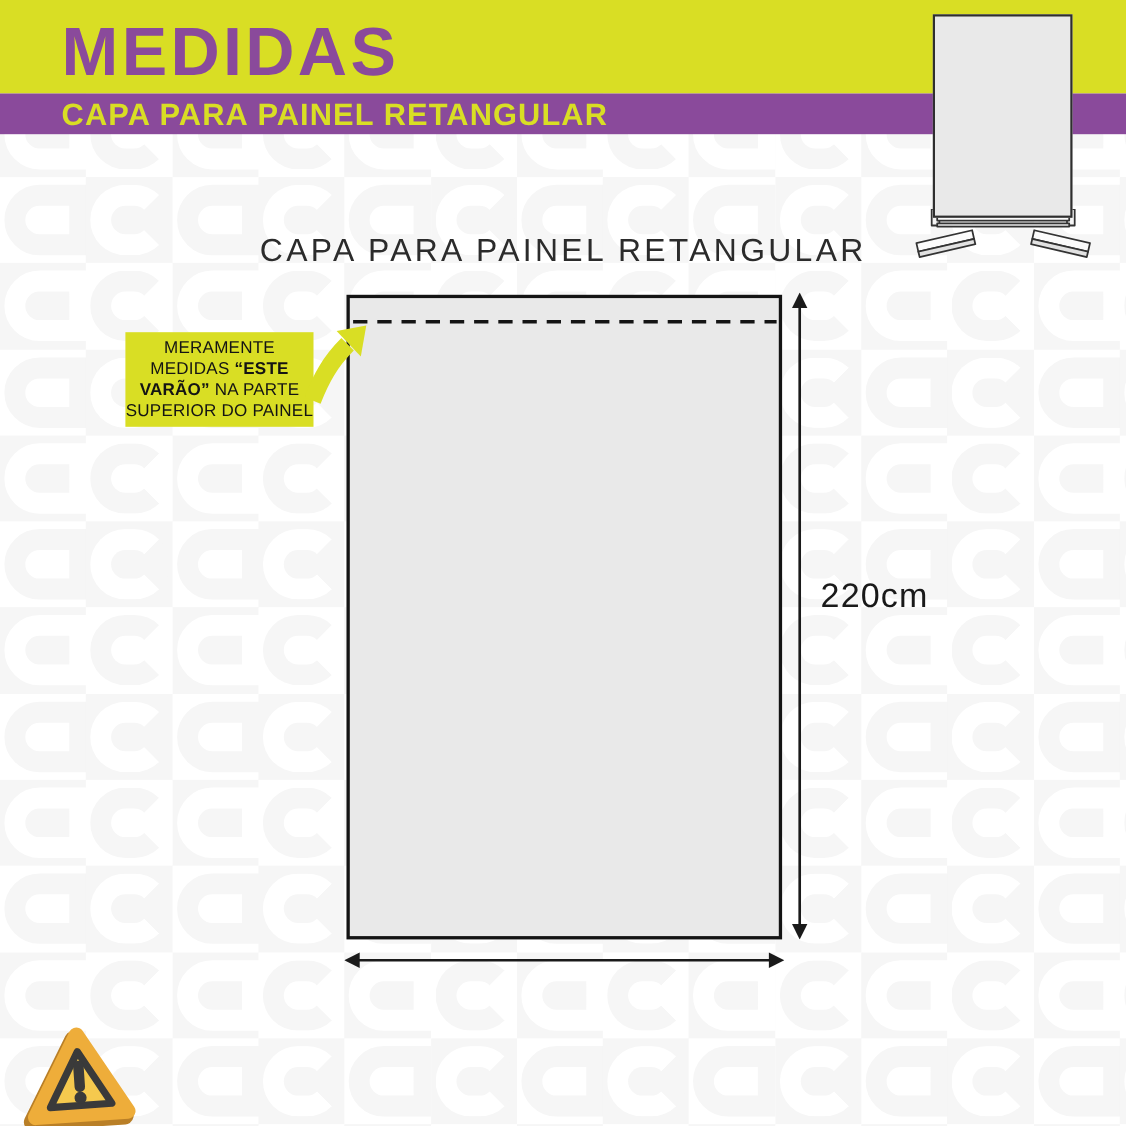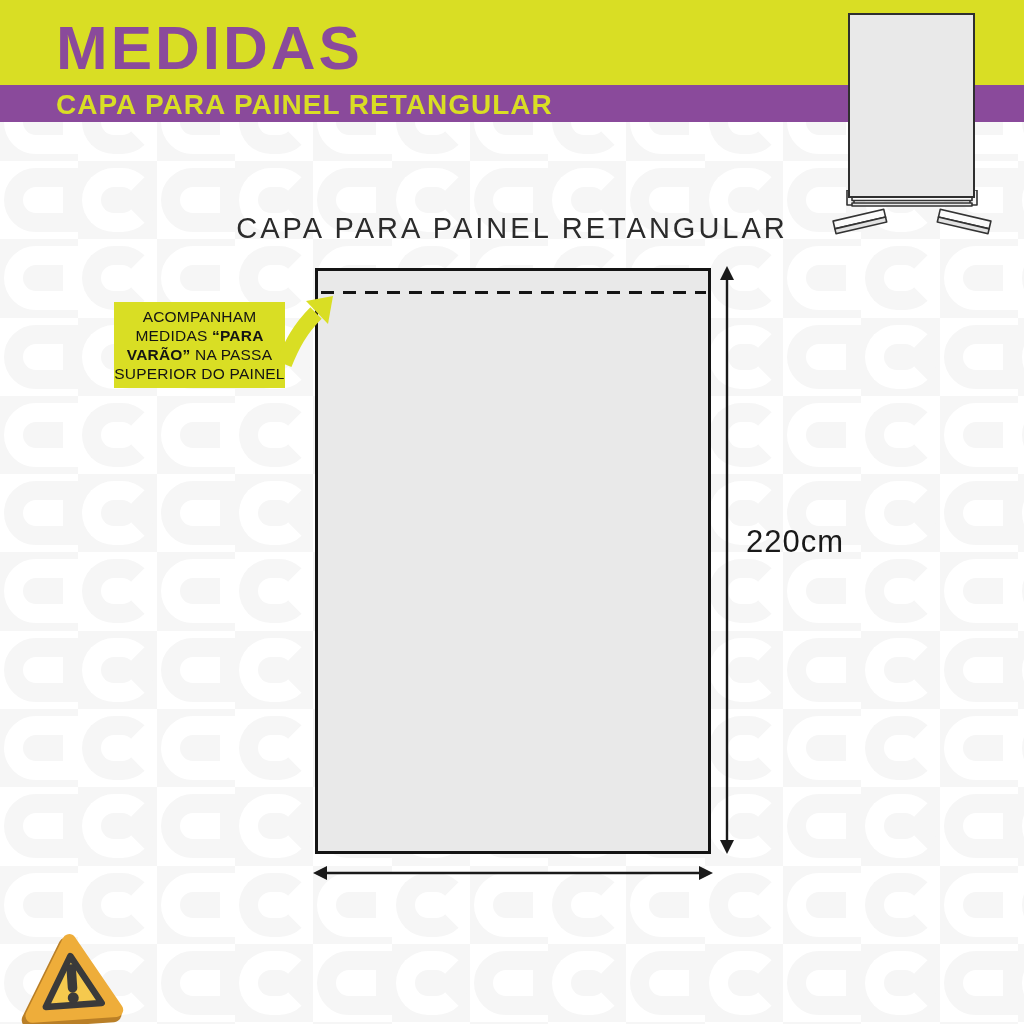--- a/index.html
+++ b/index.html
@@ -693,23 +693,23 @@
 
   <div class="diagram-title">CAPA PARA PAINEL RETANGULAR</div>
 
   <div class="panel-rect">
     <svg class="dash-line" width="387" height="5" viewBox="0 0 387 5">
       <line x1="1" y1="2.5" x2="386" y2="2.5" stroke="#141414" stroke-width="3" stroke-dasharray="13 9"></line>
     </svg>
   </div>
 
   <div class="callout">
-    <div class="co-line"><span>ACOMPANHAM</span></div>
-    <div class="co-line"><span>MEDIDAS </span><span class="b">“PARA</span></div>
-    <div class="co-line"><span class="b">VARÃO”</span><span> NA PASSA</span></div>
+    <div class="co-line"><span>MERAMENTE</span></div>
+    <div class="co-line"><span>MEDIDAS </span><span class="b">“ESTE</span></div>
+    <div class="co-line"><span class="b">VARÃO”</span><span> NA PARTE</span></div>
     <div class="co-line"><span>SUPERIOR DO PAINEL</span></div>
   </div>
 
   <svg class="callout-arrow" width="64" height="86" viewBox="0 0 64 86">
     <path d="M6 80 C 14 60, 22 45, 38 29" fill="none" stroke="#d9de24" stroke-width="16"></path>
     <polygon points="55,12 50,40 28,17" fill="#d9de24"></polygon>
   </svg>
 
   <svg class="vdim-arrow" width="26" height="588" viewBox="0 0 26 588">
     <line x1="13" y1="10" x2="13" y2="578" stroke="#1a1a1a" stroke-width="2.4"></line>

